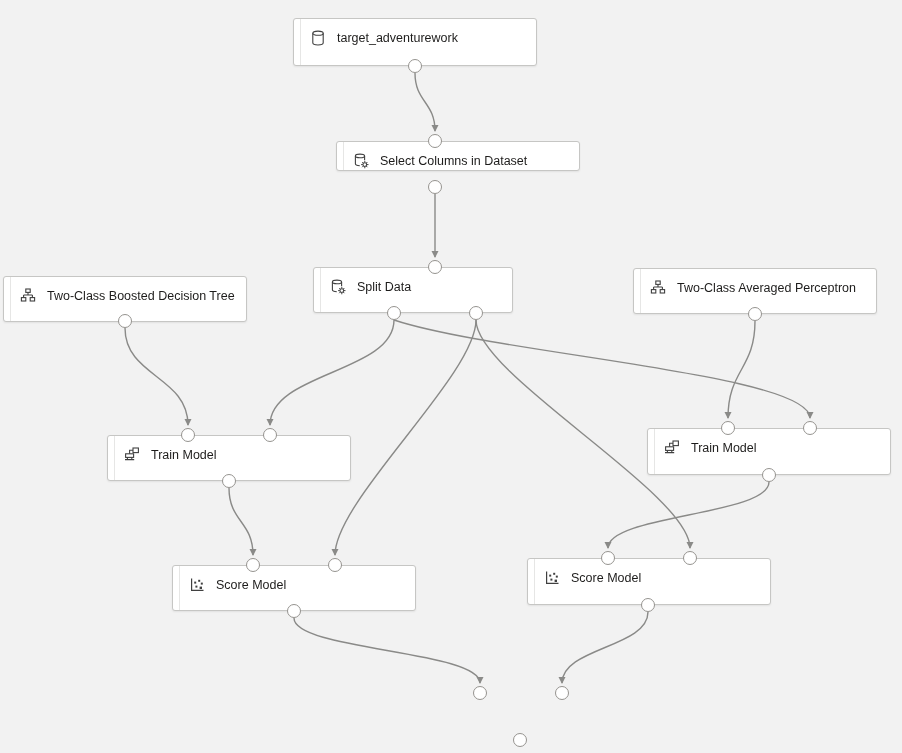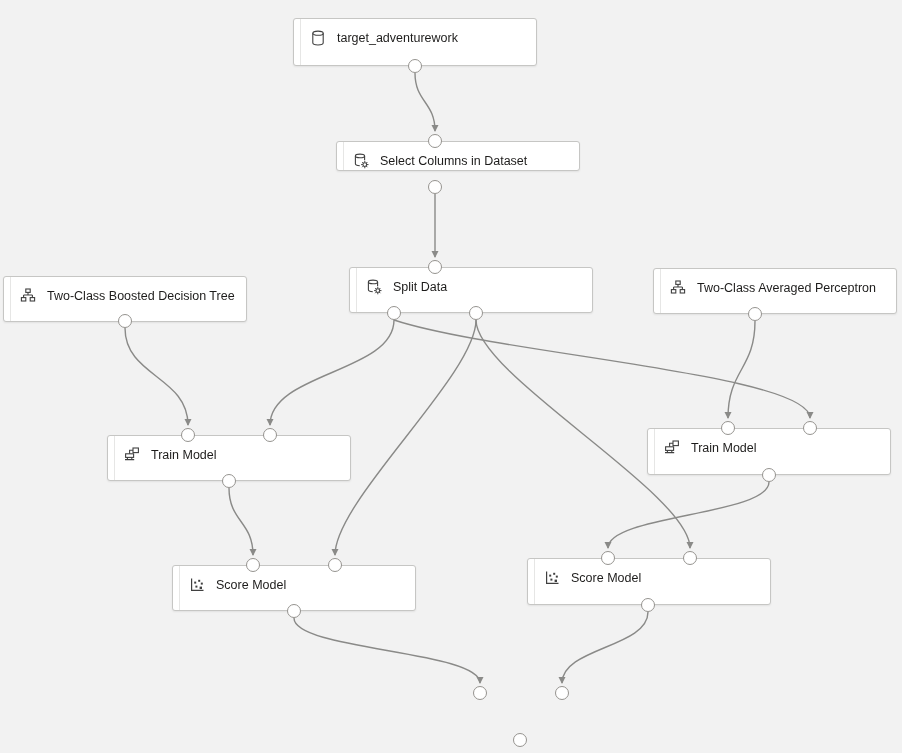--- a/index.html
+++ b/index.html
@@ -114,21 +114,21 @@
             <line x1="10.1" y1="9.9" x2="9.5" y2="9.3"></line>
             <line x1="11.8" y1="9.2" x2="11.8" y2="8.3"></line>
             <line x1="13.5" y1="9.9" x2="14.1" y2="9.3"></line>
           </g>
         </svg>
       </span>
       <span class="node-label">Select Columns in Dataset</span>
     </div>
     <div class="port" style="left: 428px; top: 134px;"></div>
     <div class="port" style="left: 428px; top: 180px;"></div>
-    <div class="node" style="left: 313px; top: 267px; width: 244px; height: 46px; margin-left: 36px;">
+    <div class="node" style="left: 313px; top: 267px; width: 200px; height: 46px;">
       <span class="node-icon">
         <svg viewBox="0 0 16 16">
           <ellipse cx="7" cy="2.9" rx="4.6" ry="1.8" fill="none" stroke="#404040" stroke-width="1.1"></ellipse>
           <path d="M2.4 2.9 V10.8 C2.4 11.9 4.3 12.7 6.8 12.7 M11.6 2.9 V7.2" fill="none" stroke="#404040" stroke-width="1.1"></path>
           <circle cx="11.8" cy="11.6" r="1.9" fill="none" stroke="#404040" stroke-width="1.1"></circle>
           <g stroke="#404040" stroke-width="1" stroke-linecap="round">
             <line x1="14.2" y1="11.6" x2="15.1" y2="11.6"></line>
             <line x1="13.5" y1="13.3" x2="14.1" y2="13.9"></line>
             <line x1="11.8" y1="14" x2="11.8" y2="14.9"></line>
             <line x1="10.1" y1="13.3" x2="9.5" y2="13.9"></line>
@@ -149,21 +149,21 @@
         <svg viewBox="0 0 16 16" fill="none" stroke="#404040" stroke-width="1.1">
           <rect x="5.8" y="1" width="4.4" height="3.4"></rect>
           <path d="M8 4.4 V7 M3.6 7 H12.4 M3.6 7 V9.6 M12.4 7 V9.6"></path>
           <rect x="1.4" y="9.6" width="4.4" height="3.4"></rect>
           <rect x="10.2" y="9.6" width="4.4" height="3.4"></rect>
         </svg>
       </span>
       <span class="node-label">Two-Class Boosted Decision Tree</span>
     </div>
     <div class="port" style="left: 118px; top: 314px;"></div>
-    <div class="node" style="left: 633px; top: 268px; width: 244px; height: 46px; margin-left: 20px;">
+    <div class="node" style="left: 633px; top: 268px; width: 244px; height: 46px;">
       <span class="node-icon">
         <svg viewBox="0 0 16 16" fill="none" stroke="#404040" stroke-width="1.1">
           <rect x="5.8" y="1" width="4.4" height="3.4"></rect>
           <path d="M8 4.4 V7 M3.6 7 H12.4 M3.6 7 V9.6 M12.4 7 V9.6"></path>
           <rect x="1.4" y="9.6" width="4.4" height="3.4"></rect>
           <rect x="10.2" y="9.6" width="4.4" height="3.4"></rect>
         </svg>
       </span>
       <span class="node-label">Two-Class Averaged Perceptron</span>
     </div>

